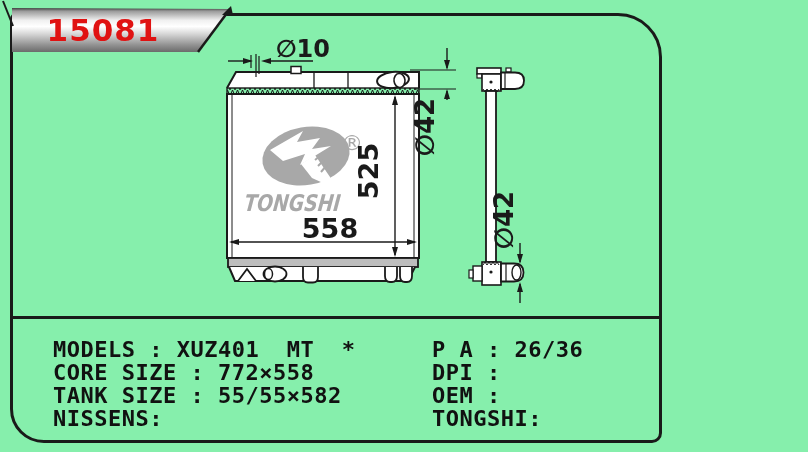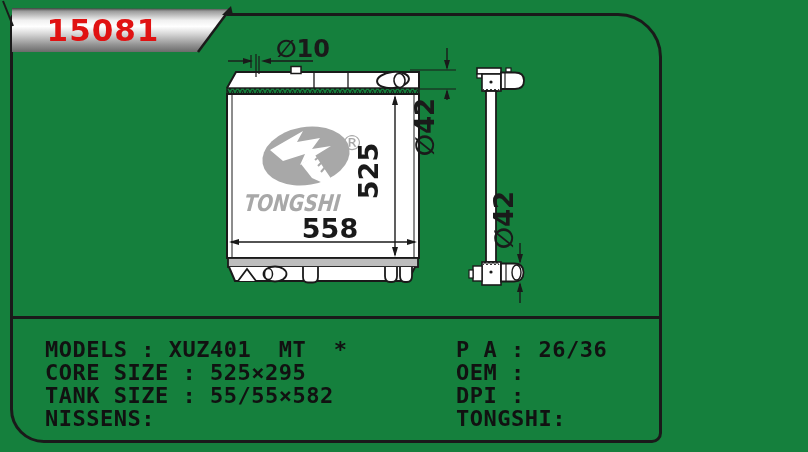--- a/index.html
+++ b/index.html
@@ -1,38 +1,38 @@
 <!DOCTYPE html>
 <html><head>
 <meta charset="utf-8">
 <style>
   html,body{margin:0;padding:0;background:#ffffff;}
-  #canvas{position:relative;width:808px;height:452px;background:#15803d;overflow:hidden;
+  #canvas{position:relative;width:808px;height:452px;background:#86efac;overflow:hidden;
           font-family:"DejaVu Sans",sans-serif;}
   
   #frame{position:absolute;left:10px;top:13px;width:646px;height:424px;
          border:3px solid #1a1a1a;border-radius:6px 44px 10px 34px;z-index:1;background:transparent;}
   #divider{position:absolute;left:10px;top:316px;width:652px;height:3px;background:#1a1a1a;z-index:2;}
   
   #badge{position:absolute;left:12px;top:8px;width:218px;height:44px;z-index:3;
          background:linear-gradient(to bottom,#3f3f3f 0%,#9a9a9a 7%,#f0f0f0 28%,#ffffff 42%,#d9d9d9 58%,#929292 84%,#6b6b6b 100%);
          clip-path:polygon(0 0,100% 2%,99% 12%,85% 100%,0 100%);
          display:flex;align-items:center;justify-content:center;}
   #badge span{font-size:31px;font-weight:bold;color:#e01212;letter-spacing:1px;
               transform:translateX(-18px);line-height:1;}
   
   #drawing{position:absolute;left:0;top:0;width:808px;height:452px;z-index:4;}
   .dim-text{font-family:"DejaVu Sans",sans-serif;font-weight:600;fill:#1a1a1a;}
   .logo-text{font-family:"DejaVu Sans",sans-serif;font-weight:bold;font-style:italic;fill:#a8a8a8;}
   
   .spec-col{position:absolute;top:338px;z-index:5;color:#111;
             font-family:"DejaVu Sans Mono","Liberation Mono",monospace;
             font-weight:bold;font-size:22px;line-height:23px;letter-spacing:0.5px;}
-  #spec-left{left:45px;}
-  #spec-right{left:456px;}
+  #spec-left{left:53px;}
+  #spec-right{left:432px;}
   .spec-line{white-space:pre;height:23px;}
 </style>
 </head>
 <body>
 
 <div id="canvas">
 
   <div id="frame"></div>
   <div id="divider"></div>
 
@@ -157,24 +157,24 @@
       <line x1="520" y1="243" x2="520" y2="262" stroke-width="1.4"></line>
       <polygon points="520,264 517,254 523,254" fill="#1a1a1a" stroke="none"></polygon>
       <line x1="520" y1="284" x2="520" y2="303" stroke-width="1.4"></line>
       <polygon points="520,282 517,292 523,292" fill="#1a1a1a" stroke="none"></polygon>
       <text class="dim-text" x="513" y="220" text-anchor="middle" font-size="26" stroke="none" transform="rotate(-90 513 220)">∅42</text>
     </g>
   </svg>
 
   <div id="spec-left" class="spec-col">
     <div class="spec-line">MODELS : XUZ401  MT  *</div>
-    <div class="spec-line">CORE SIZE : 525×295</div>
+    <div class="spec-line">CORE SIZE : 772×558</div>
     <div class="spec-line">TANK SIZE : 55/55×582</div>
     <div class="spec-line">NISSENS:</div>
   </div>
   <div id="spec-right" class="spec-col">
     <div class="spec-line">P A : 26/36</div>
+    <div class="spec-line">DPI :</div>
     <div class="spec-line">OEM :</div>
-    <div class="spec-line">DPI :</div>
     <div class="spec-line">TONGSHI:</div>
   </div>
 
 </div>
 
 </body></html>

